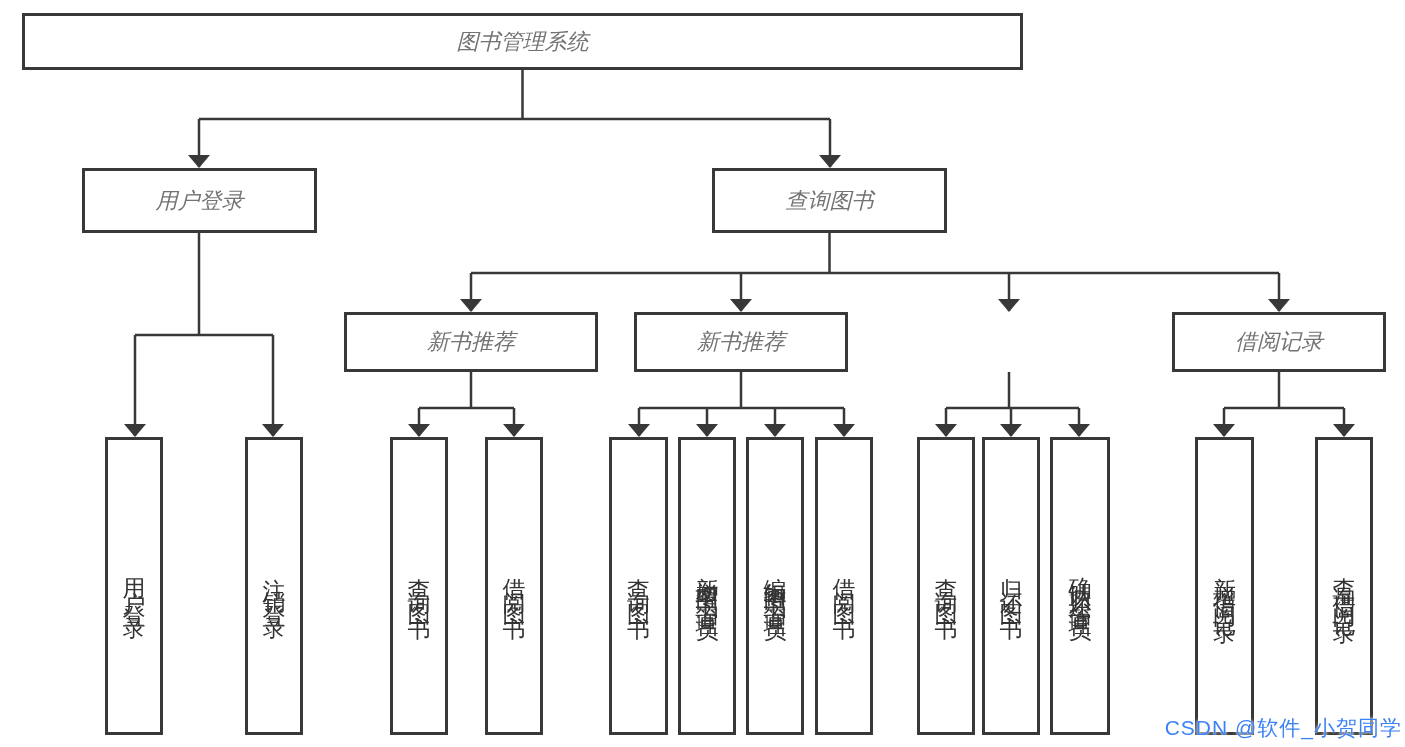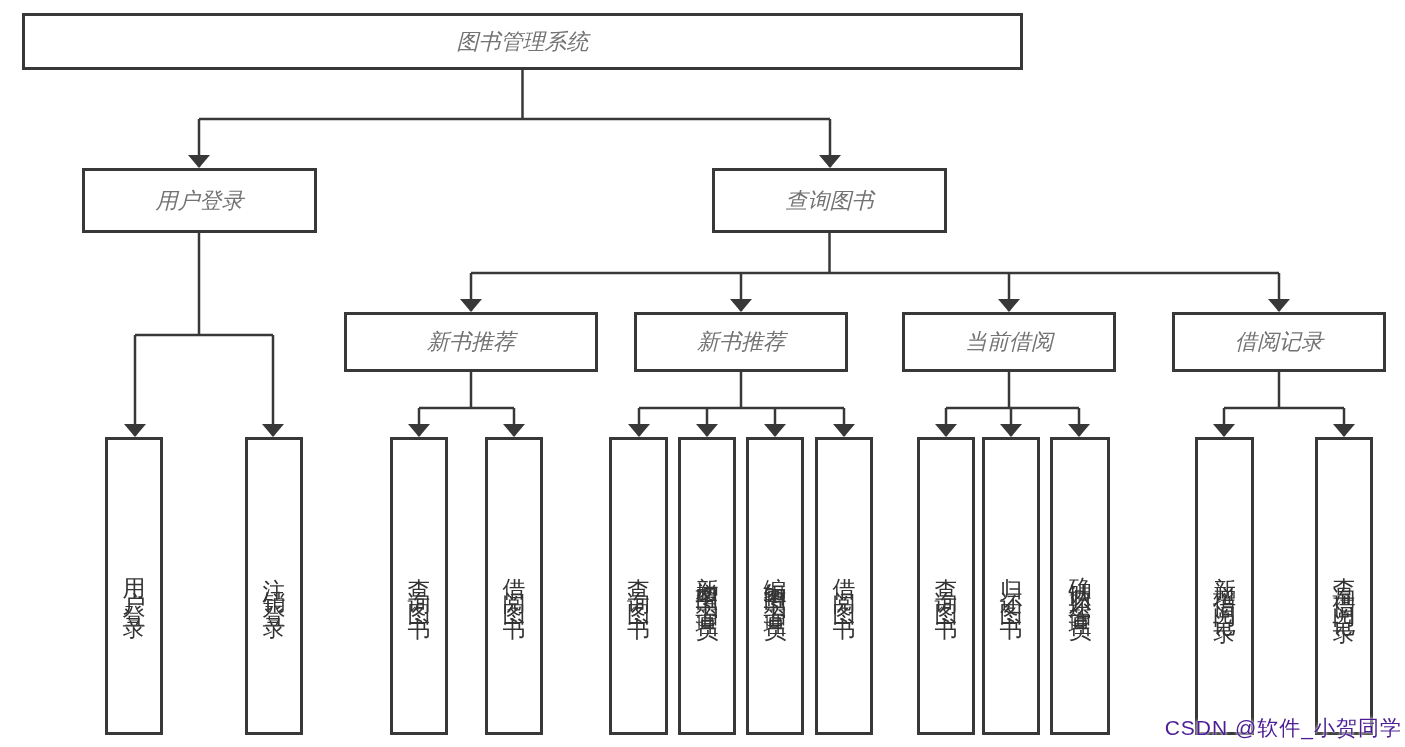--- a/index.html
+++ b/index.html
@@ -17,21 +17,21 @@
     position:absolute;box-sizing:border-box;border:3px solid #383838;background:#ffffff;
     display:flex;align-items:center;justify-content:center;
     color:#333333;font-size:23px;z-index:2;
   }
   .leaf span{writing-mode:vertical-rl;text-orientation:upright;line-height:1;}
   .ls4 span{letter-spacing:13px;}
   .ls6 span{letter-spacing:9px;}
   .ls9 span{letter-spacing:6px;text-orientation:mixed;}
   #watermark{
     position:absolute;right:3px;top:714px;z-index:3;
-    color:#4c1d95;font-size:21px;letter-spacing:1px;
+    color:#3b82f6;font-size:21px;letter-spacing:1px;
     text-shadow:0 0 2px #ffffff,0 0 4px #ffffff;
   }
 </style>
 </head>
 <body>
 
 <div id="canvas">
 
   <svg id="wires" width="1405" height="747" viewBox="0 0 1405 747">
     <defs>
@@ -98,23 +98,20 @@
   <div class="box" style="left:712px;top:168px;width:235px;height:65px;">
     <span>查询图书</span>
   </div>
 
   <div class="box" style="left:344px;top:312px;width:254px;height:60px;">
     <span>新书推荐</span>
   </div>
   <div class="box" style="left:634px;top:312px;width:214px;height:60px;">
     <span>新书推荐</span>
   </div>
-  <div class="box" style="left:902px;top:312px;width:214px;height:60px;">
-    <span>当前借阅</span>
-  </div>
   <div class="box" style="left:1172px;top:312px;width:214px;height:60px;">
     <span>借阅记录</span>
   </div>
 
   <div class="leaf ls4" style="left:105px;top:437px;width:58px;height:298px;">
     <span>用户登录</span>
   </div>
   <div class="leaf ls4" style="left:245px;top:437px;width:58px;height:298px;">
     <span>注销登录</span>
   </div>

